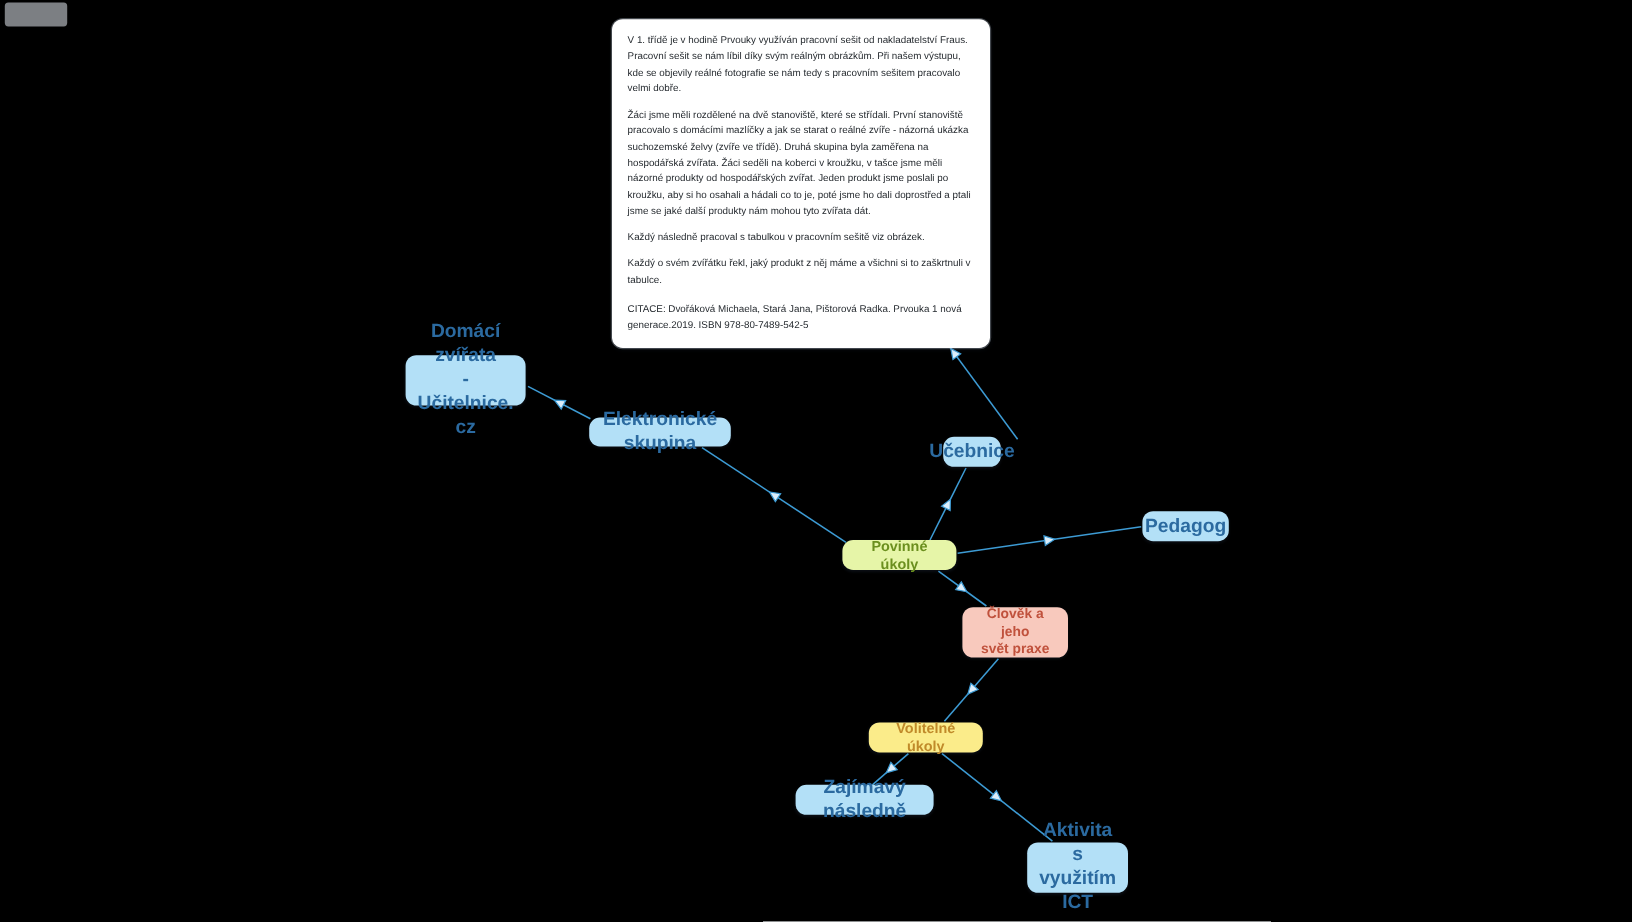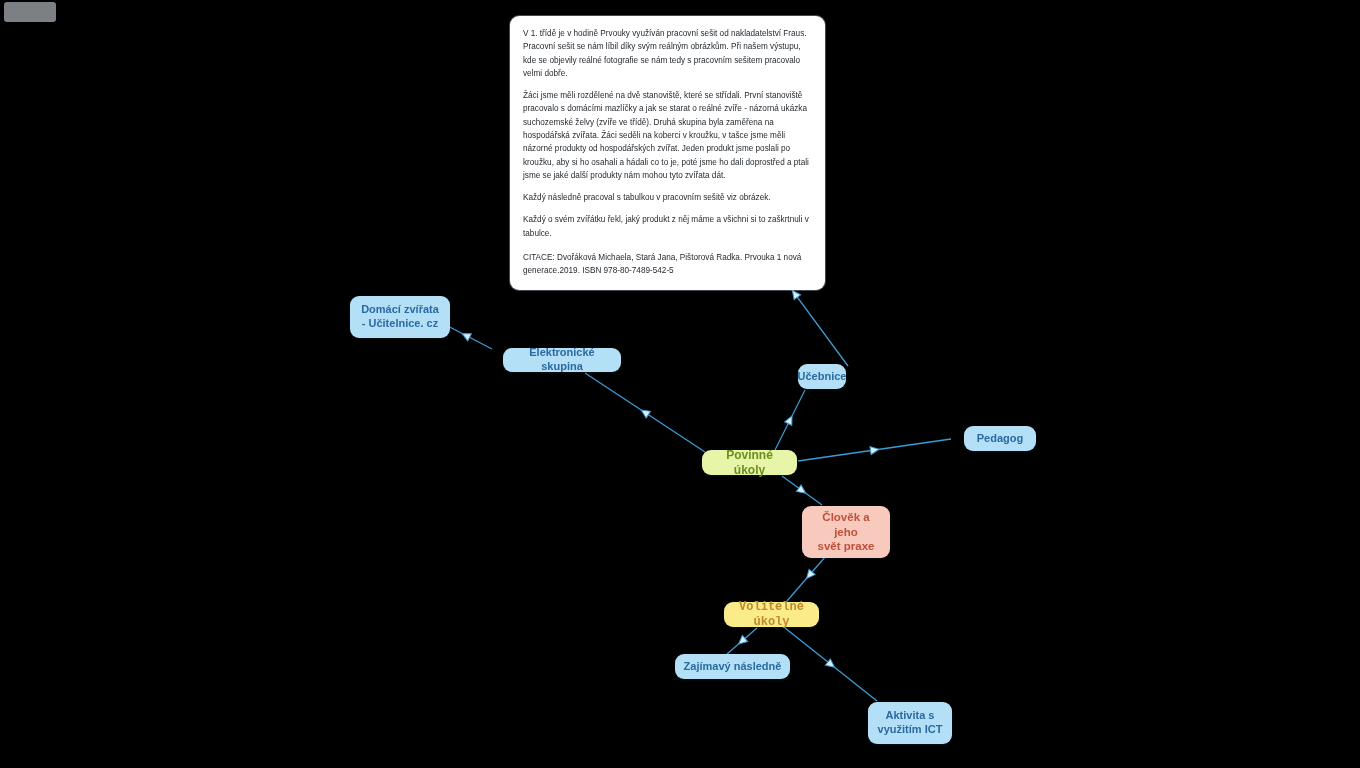--- a/index.html
+++ b/index.html
@@ -62,23 +62,22 @@
     font-weight: bold;
     line-height: 1.25;
     white-space: pre-line;
     box-shadow: 0 1px 2.5px rgba(50,70,95,0.22);
     user-select: none;
   }
 
   .node.blue {
     background: #b3e0f7;
     color: #2b6aa0;
-    font-size: 11px;
+    font-size: 16px;
     padding: 5px 7px;
-    margin-left: 12px;
   }
   .node.green {
     background: #e6f5a8;
     color: #6b8f1e;
     font-size: 12px;
     padding: 5px 10px;
   }
   .node.pink {
     background: #f8c9bd;
     color: #c0513c;
@@ -91,22 +90,22 @@
     font-size: 12px;
     padding: 5px 10px;
   }
 
   
   #node-domaci-zvirata  { left: 338px; top: 296px; width: 100px; height: 42px; }
   #node-elektronicke    { left: 491px; top: 348px; width: 118px; height: 24px; }
   #node-ucebnice        { left: 786px; top: 364px; width: 48px;  height: 25px; }
   #node-pedagog         { left: 952px; top: 426px; width: 72px;  height: 25px; }
   #node-povinne-ukoly   { left: 702px; top: 450px; width: 95px;  height: 25px; }
-  #node-clovek-svet     { left: 802px; top: 506px; width: 88px;  height: 52px; }
-  #node-volitelne-ukoly { left: 724px; top: 602px; width: 95px;  height: 25px; font-family: Liberation Mono, monospace; }
+  #node-clovek-svet     { left: 802px; top: 506px; width: 88px;  height: 42px; }
+  #node-volitelne-ukoly { left: 724px; top: 602px; width: 95px;  height: 25px; }
   #node-zajimavy-mat    { left: 663px; top: 654px; width: 115px; height: 25px; }
   #node-aktivita-ict    { left: 856px; top: 702px; width: 84px;  height: 42px; }
 
   .watermark {
     position: absolute;
     left: 4px;
     top: 2px;
     width: 52px;
     height: 20px;
     background: rgba(226,232,238,0.55);

